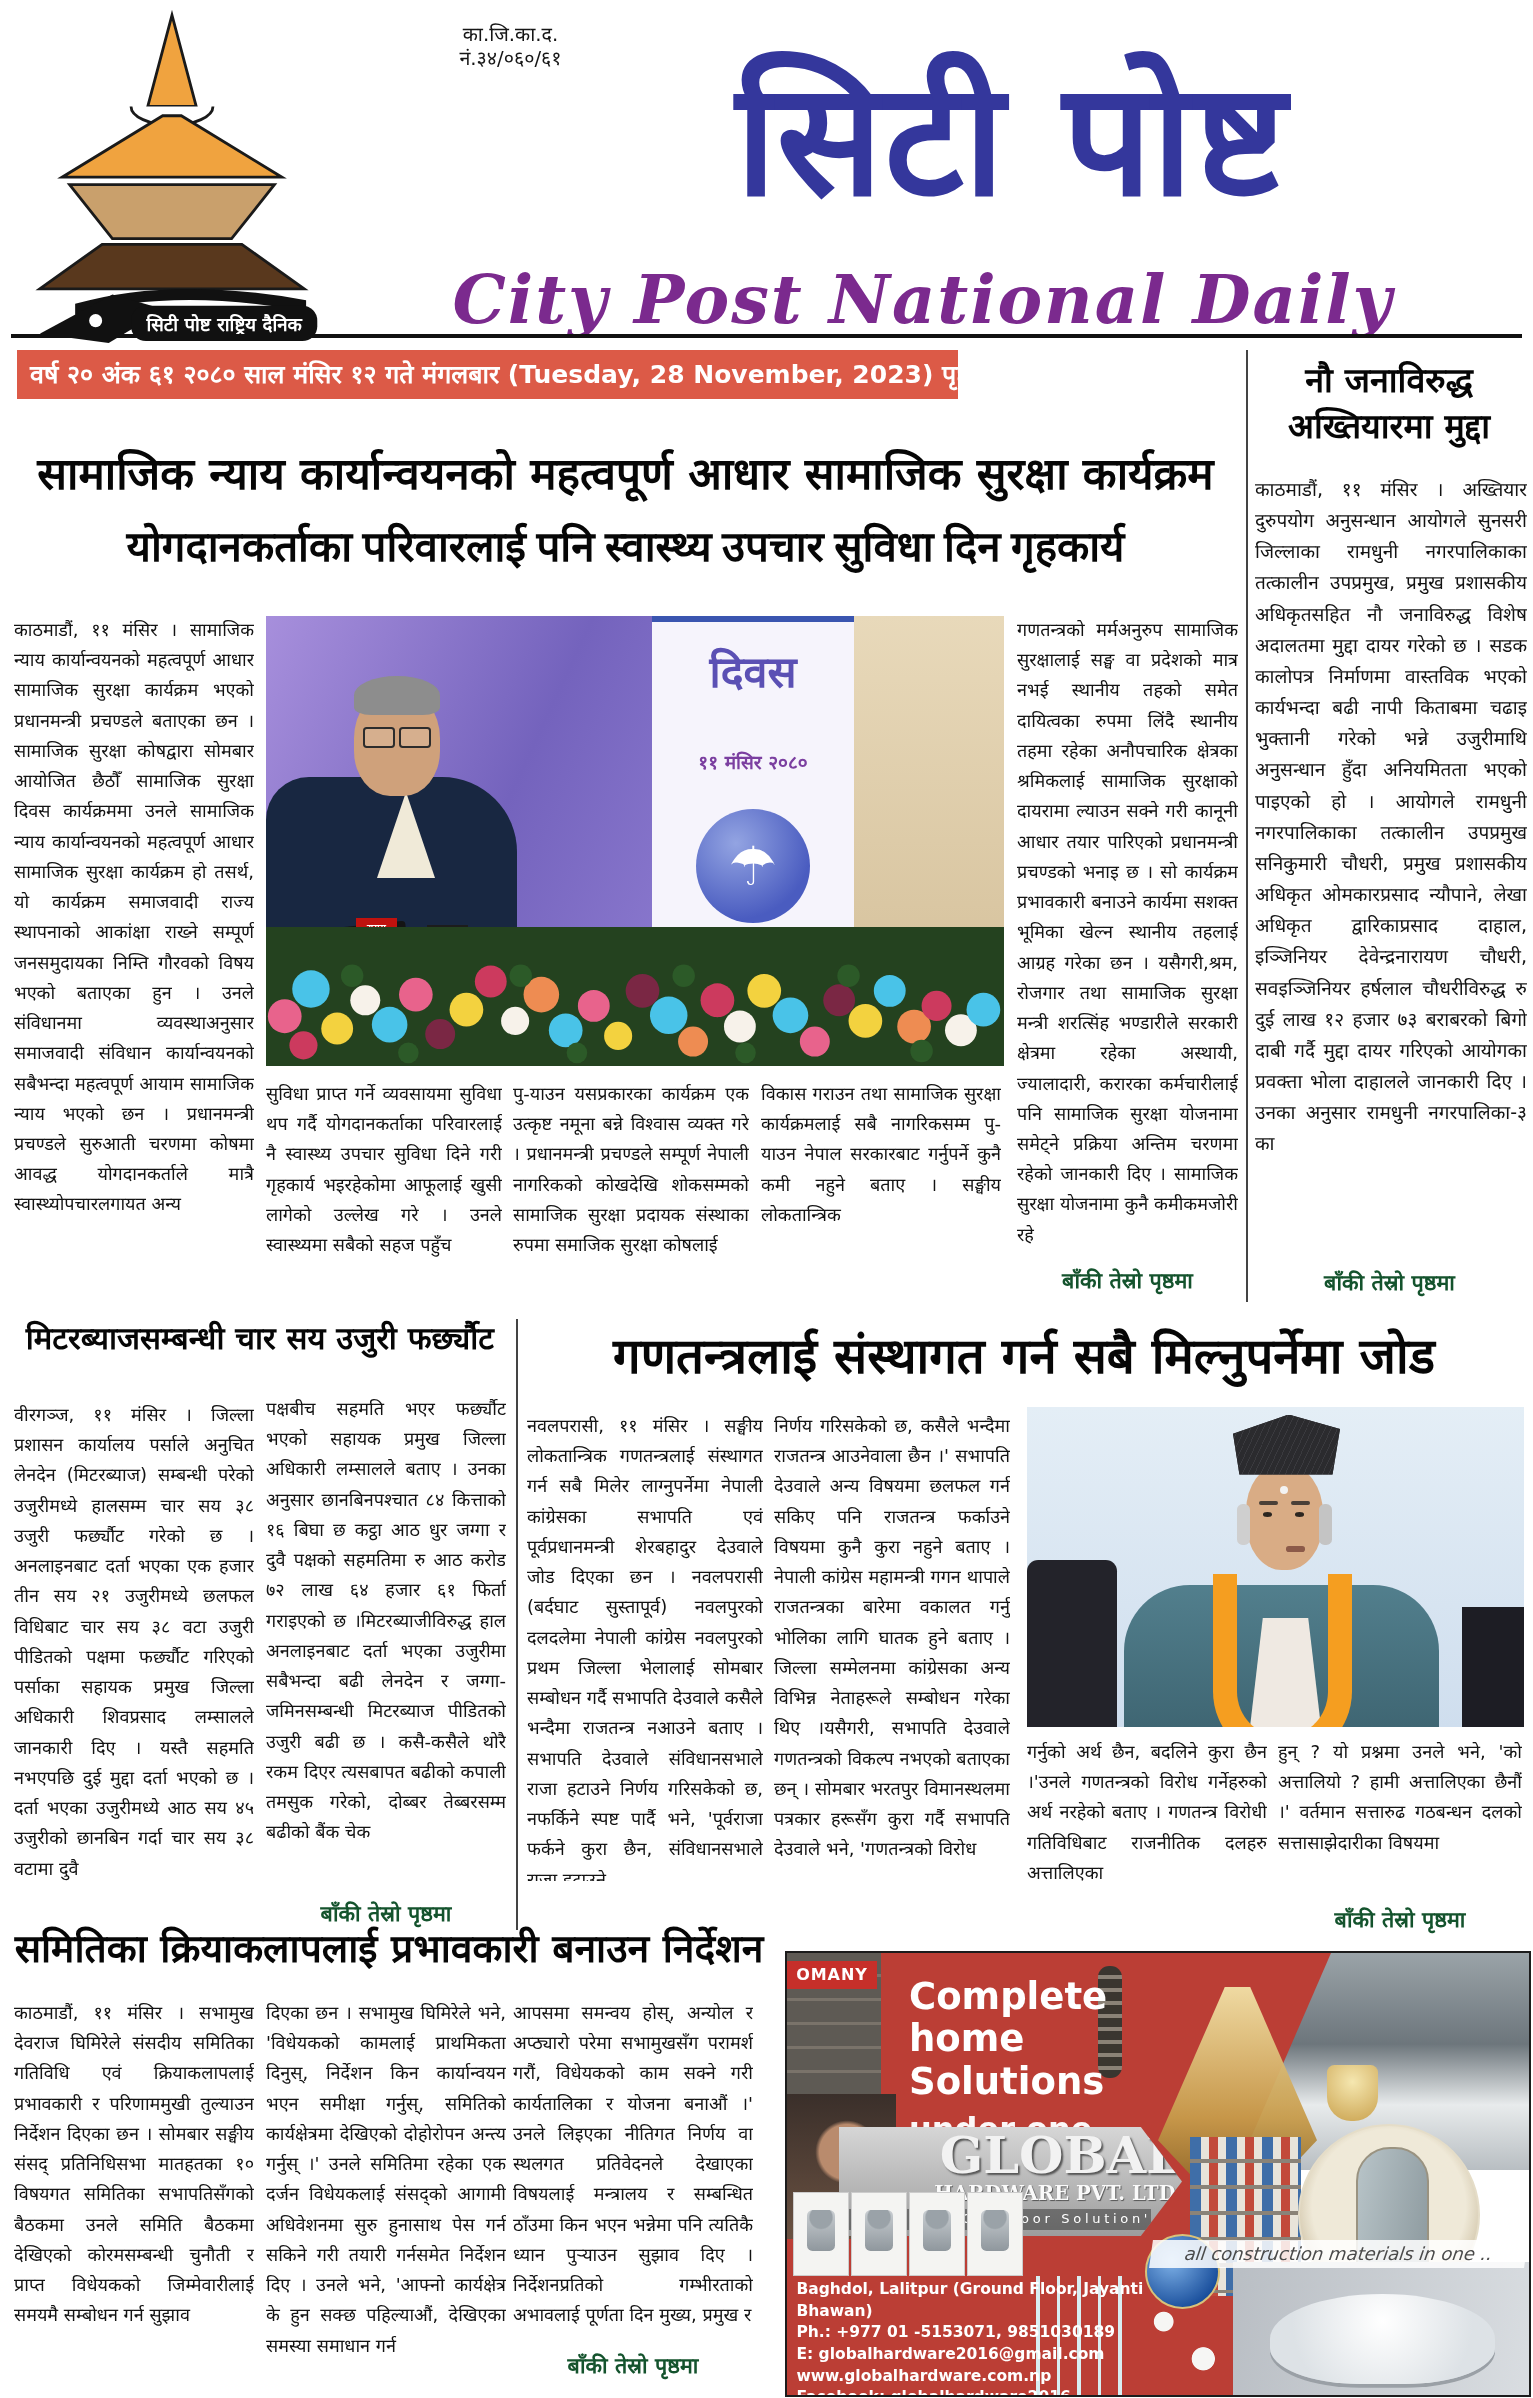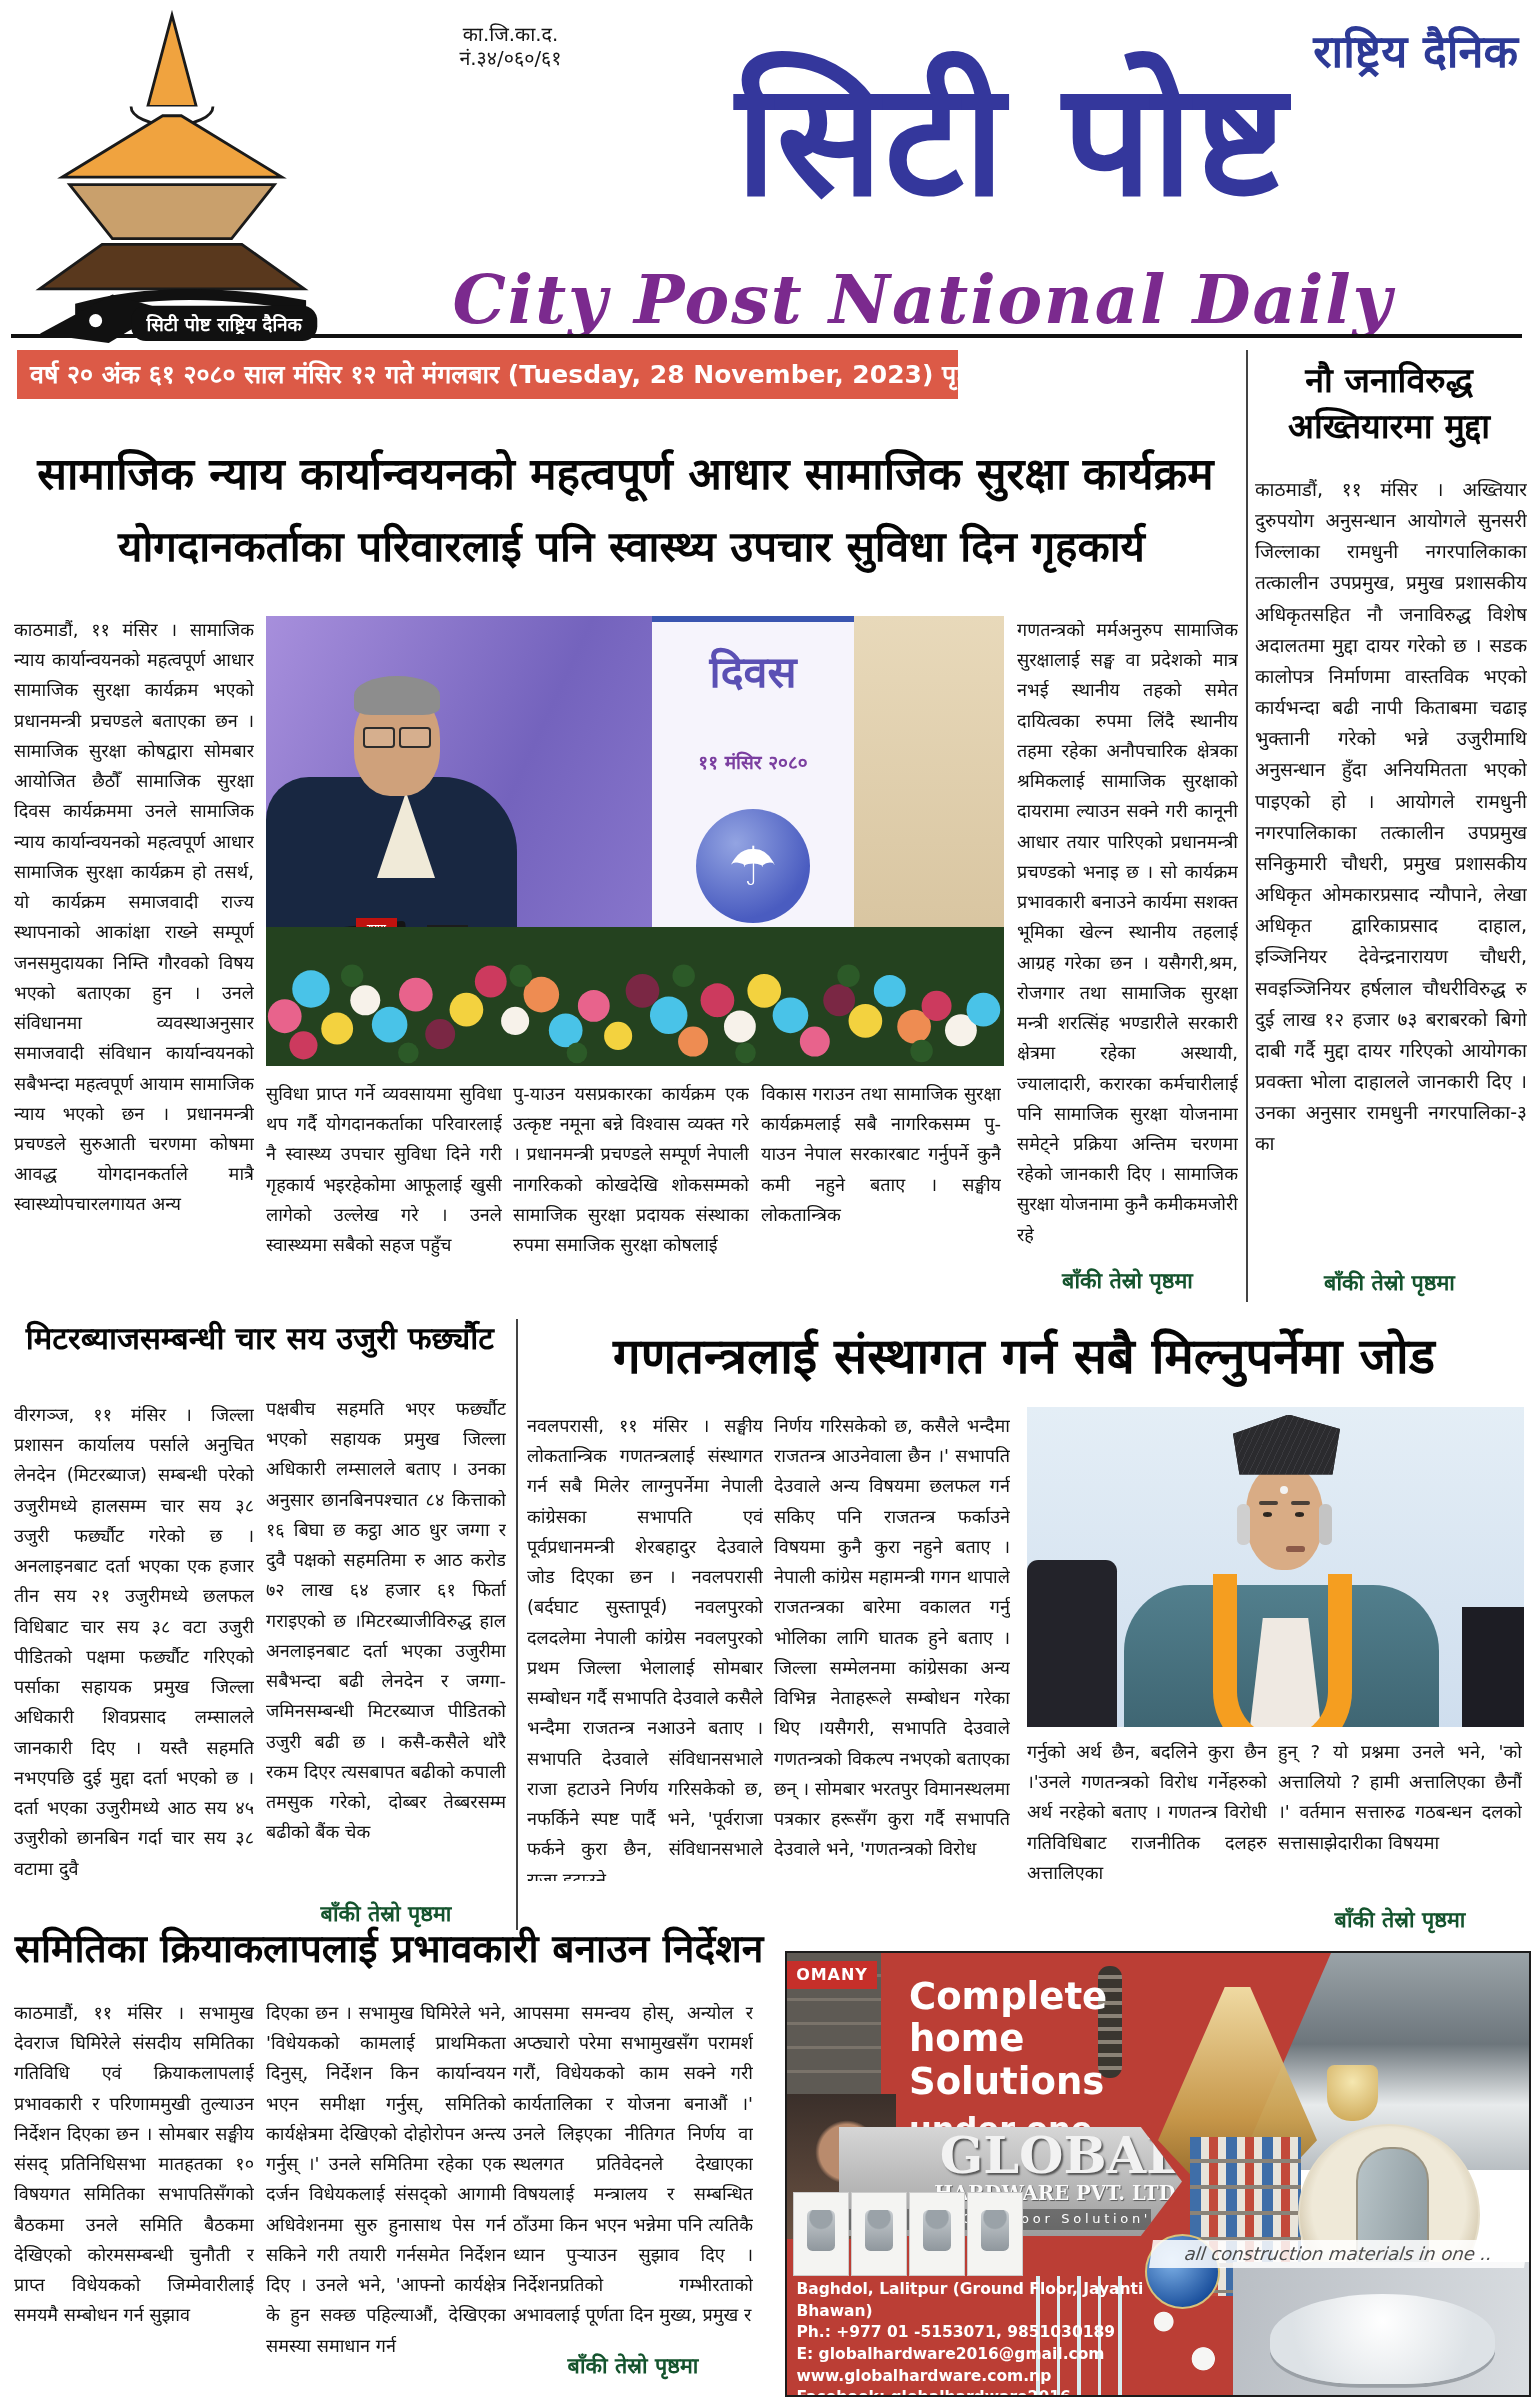--- a/index.html
+++ b/index.html
@@ -15,21 +15,21 @@
             font-style:italic;color:#7b2a8e;font-family:"DejaVu Serif",serif;letter-spacing:1.9px;white-space:nowrap;}
   .mast-rule{left:11.2px;top:334px;width:1511px;height:3.7px;background:#111;}
   
   .datebar{left:17px;top:350px;width:941px;height:49px;background:#dc5a47;color:#fff;
            font-weight:bold;font-size:25px;line-height:49px;padding-left:13px;box-sizing:border-box;white-space:nowrap;overflow:hidden;}
   
   .vrule{width:1.9px;background:#444;}
   
   .headline{font-weight:bold;color:#060606;text-align:center;line-height:1.25;}
   .h-main1{left:14px;top:446px;width:1223px;font-size:44px;}
-  .h-main2{left:20px;top:521px;width:1223px;font-size:42px;}
+  .h-main2{left:14px;top:521px;width:1223px;font-size:42px;font-family:Liberation Serif, serif;}
   .h-corr{left:1252px;top:358px;width:274px;font-size:34px;line-height:1.35;}
   .h-loan{left:9.4px;top:1319px;width:501px;font-size:31px;}
   .h-rep{left:523px;top:1326px;width:1002px;font-size:49px;}
   .h-com{left:14px;top:1925px;width:750px;font-size:39px;}
   
   .colbody{position:absolute;text-align:justify;font-size:18px;line-height:1.68;color:#121212;overflow:hidden;}
   .corrbody{font-size:19px;line-height:1.64;}
   .more{position:absolute;font-weight:bold;font-size:21.5px;text-align:center;color:#14532d;}
   
   .photo1{left:266px;top:616px;width:738px;height:450px;overflow:hidden;background:linear-gradient(#e9dbbd,#d2bd96);}
@@ -133,21 +133,20 @@
     <circle cx="78" cy="340" r="7" fill="#fff"></circle>
     <rect x="116" y="324" width="200" height="38" rx="16" fill="#111"></rect>
     <text x="216" y="351" text-anchor="middle" fill="#fff" font-size="20" font-weight="bold" font-family="DejaVu Sans, sans-serif">सिटी पोष्ट राष्ट्रिय दैनिक</text>
   </svg>
 
   <div class="abs regno">
     <div>का.जि.का.द.</div>
     <div>नं.३४/०६०/६१</div>
   </div>
 
-  <div class="abs natdaily">राष्ट्रिय दैनिक</div>
   <div class="abs engtitle">City Post National Daily</div>
   <div class="abs bigtitle">सिटी पोष्ट</div>
   <div class="abs mast-rule"></div>
 
   <div class="abs datebar">वर्ष २०   अंक ६१    २०८० साल मंसिर  १२  गते  मंगलबार (Tuesday, 28 November, 2023)  पृष्ठ ४   मूल्य रू. ५।-</div>
 
   <div class="abs vrule" style="left:1246px;top:350px;height:952px"></div>
   <div class="abs headline h-corr">
     <div>नौ जनाविरुद्ध</div>
     <div>अख्तियारमा मुद्दा</div>

